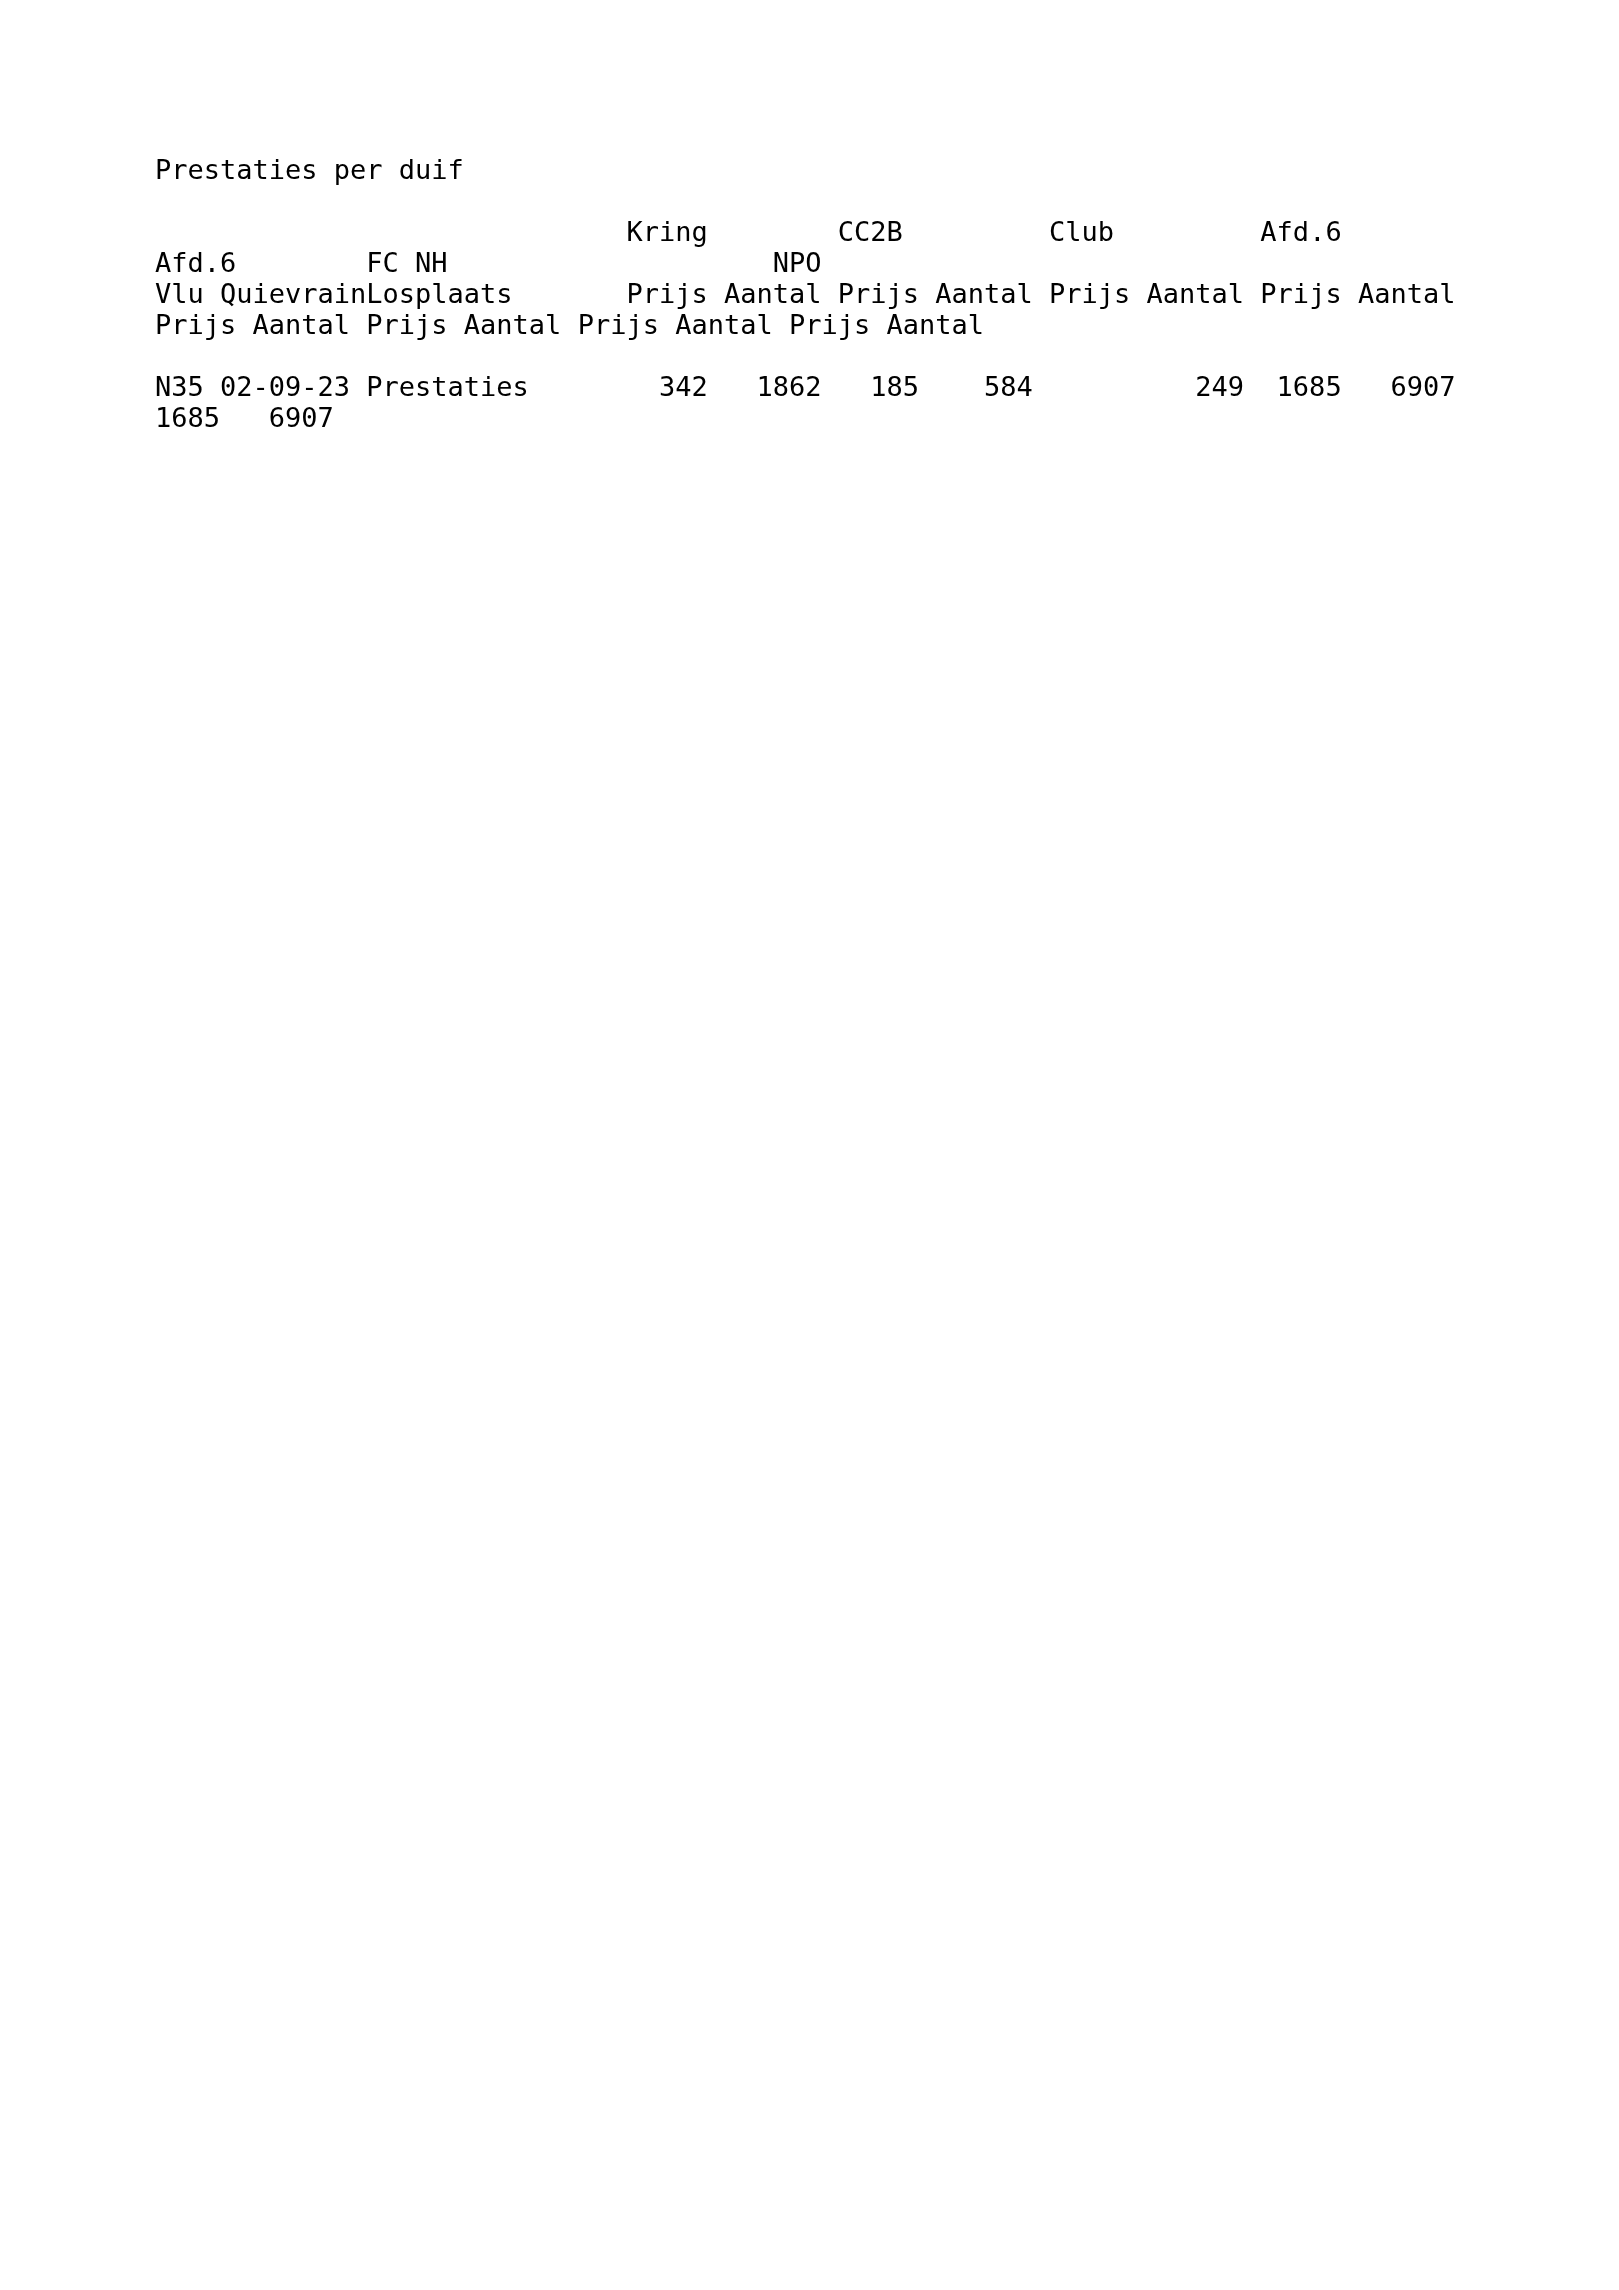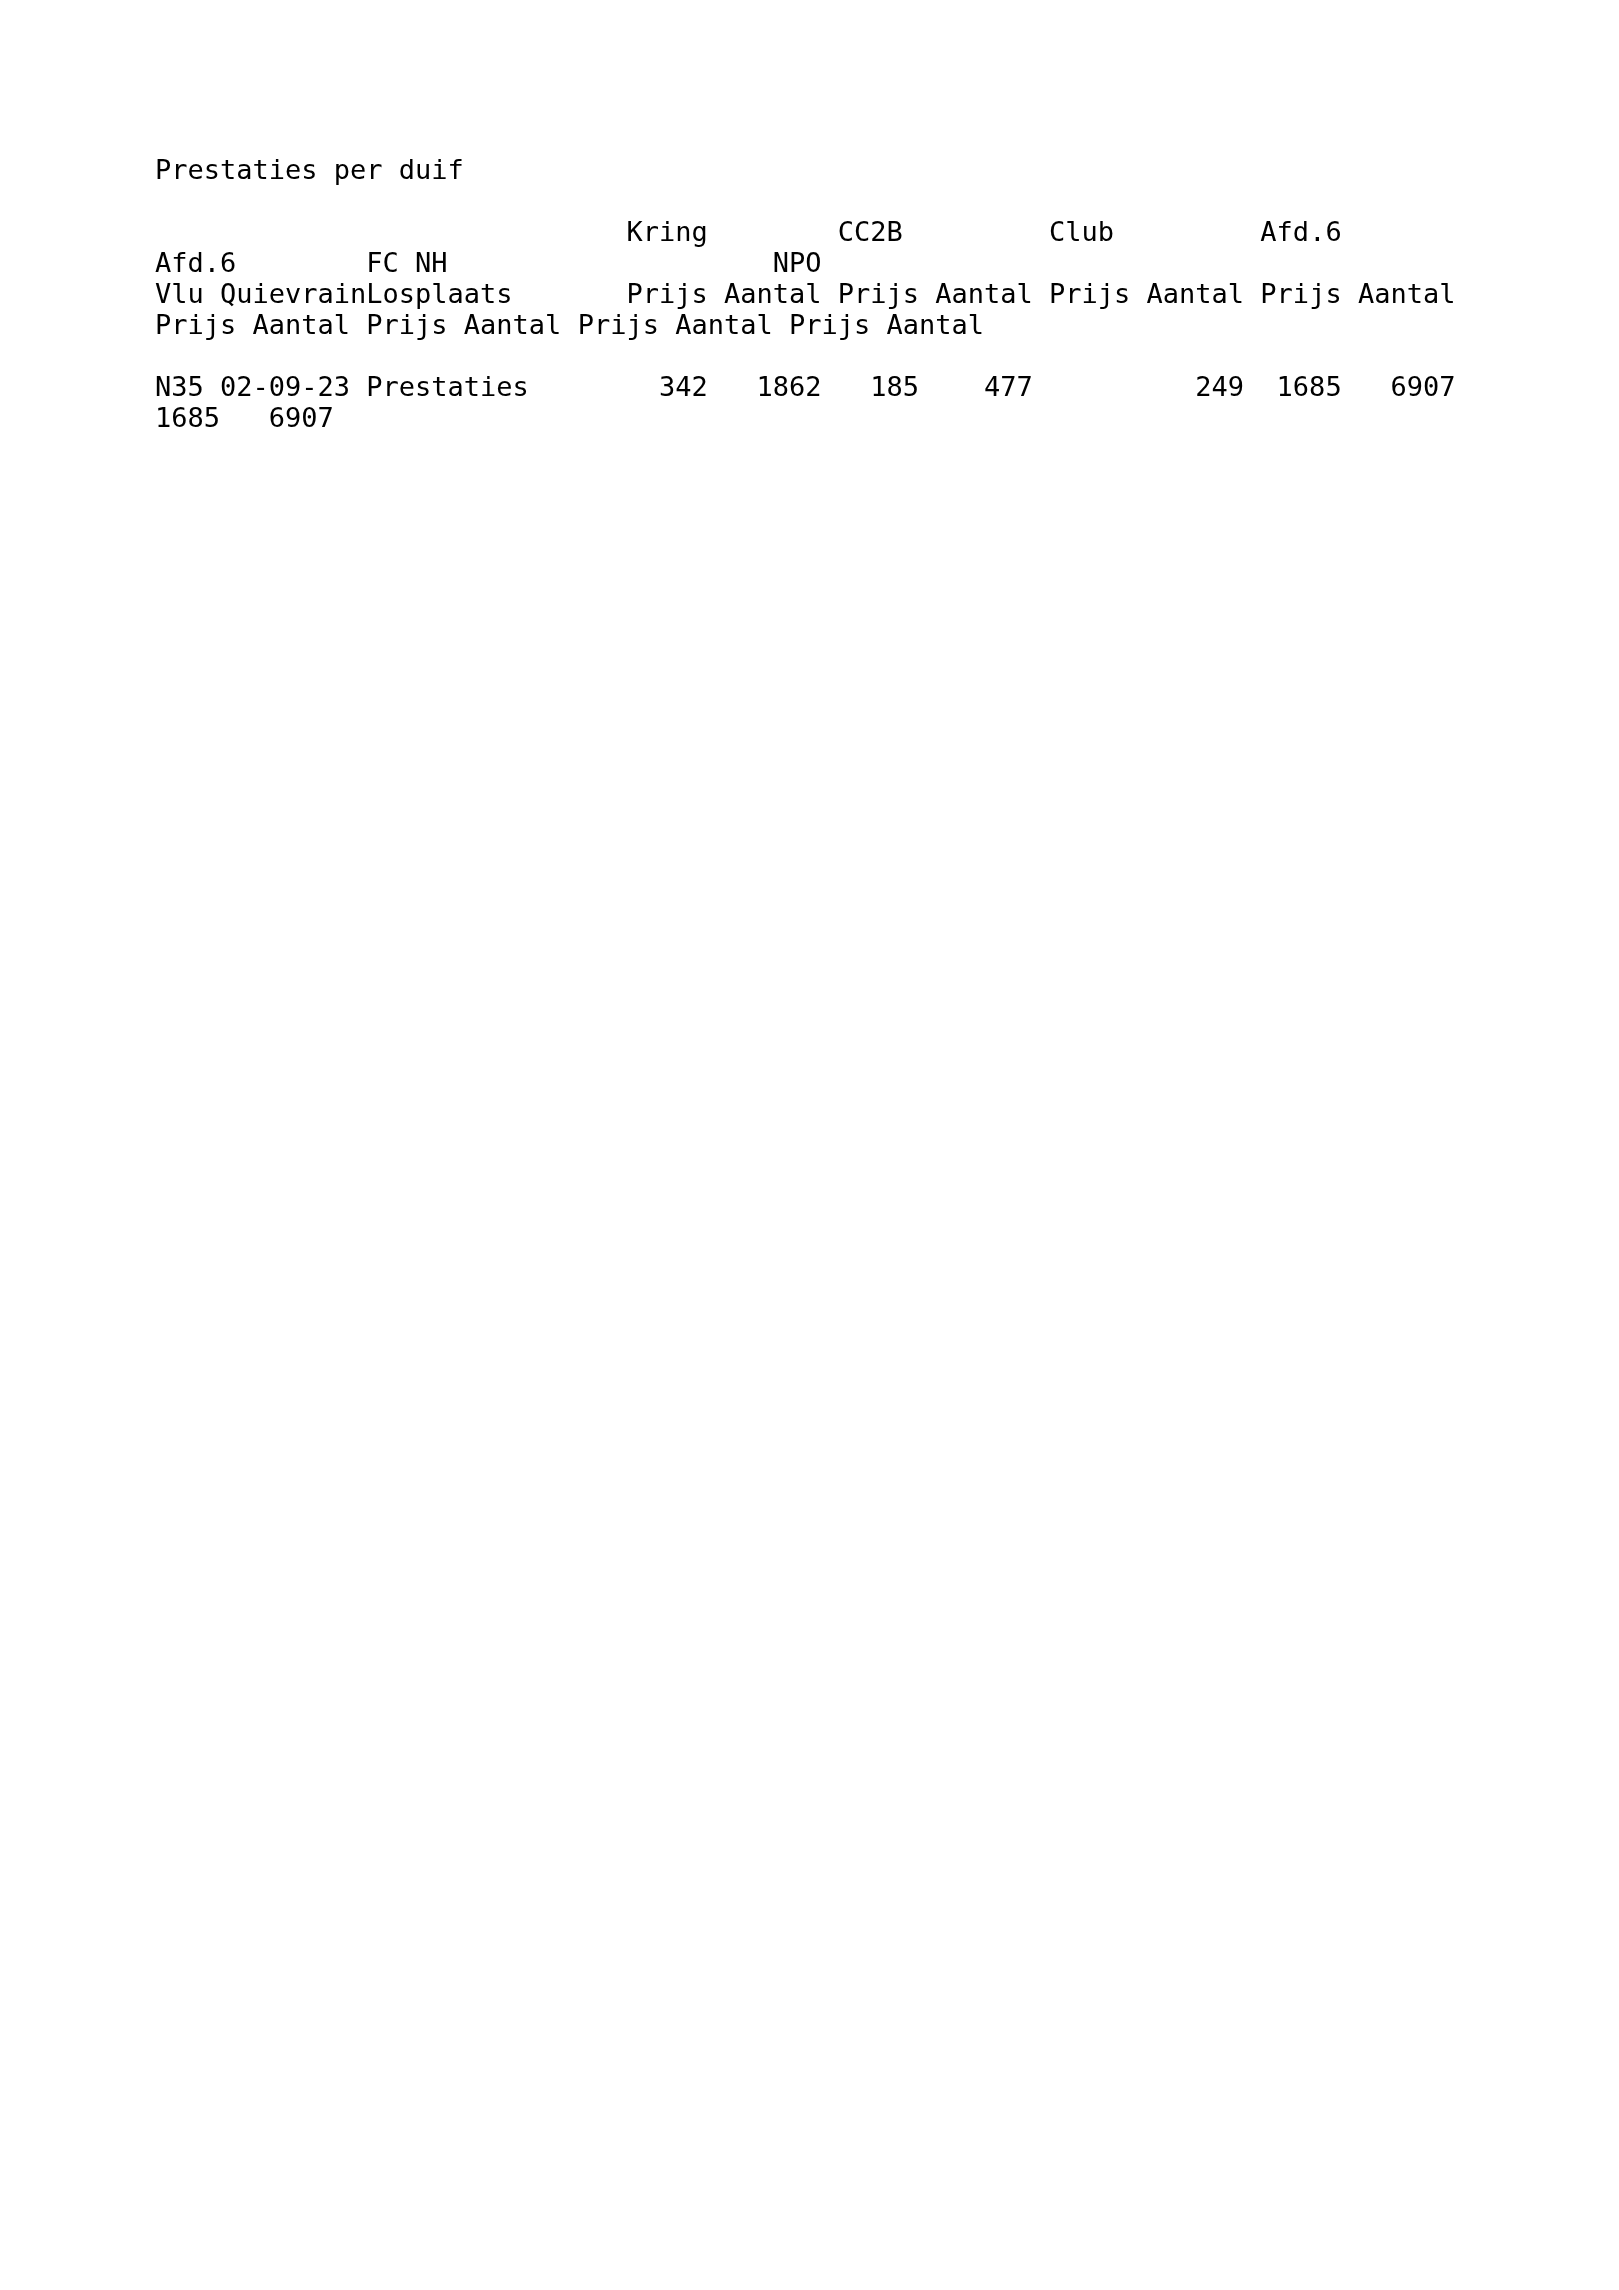--- a/index.html
+++ b/index.html
@@ -89,21 +89,21 @@
 
     <div class="ln"></div>
 
     <div class="ln">
       <span class="f" style="left:0ch">N35</span>
       <span class="f" style="left:4ch">02-09-23</span>
       <span class="f" style="left:13ch">Prestaties</span>
       <span class="f" style="left:31ch">342</span>
       <span class="f" style="left:37ch">1862</span>
       <span class="f" style="left:44ch">185</span>
-      <span class="f" style="left:51ch">477</span>
+      <span class="f" style="left:51ch">584</span>
       <span class="f" style="left:64ch">249</span>
       <span class="f" style="left:69ch">1685</span>
       <span class="f" style="left:76ch">6907</span>
     </div>
 
     <div class="ln">
       <span class="f" style="left:0ch">1685</span>
       <span class="f" style="left:7ch">6907</span>
     </div>
 

